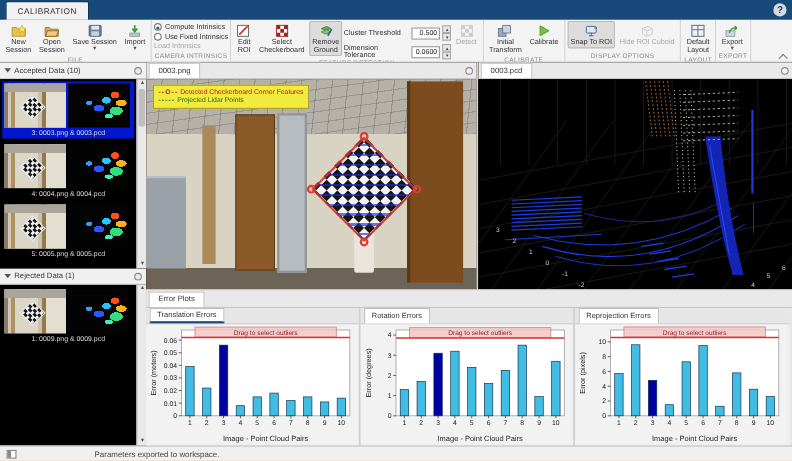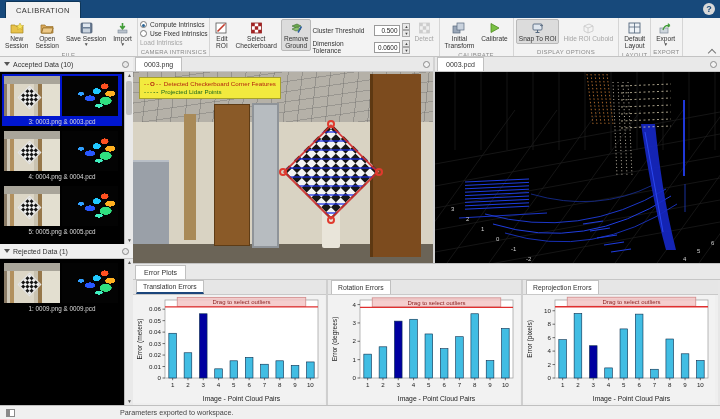--- a/index.html
+++ b/index.html
@@ -134,21 +134,21 @@
   .subtabbar { height:15px; background:#e6e6e6; border-bottom:1px solid #c9c9c9; display:flex; align-items:flex-end; }
   .subtab { height:14px; background:#fff; border:1px solid #c0c0c0; border-bottom:none; margin-left:3px;
             padding:0 6px; font-size:6.8px; color:#333; display:flex; align-items:center; }
   .subtab.active { border-bottom:2px solid #1b457b; }
   .chart-body { flex:1; background:#efefef; }
 
   
   .statusbar { position:absolute; left:0; top:405px; width:720px; height:14px; background:#f0f0f0;
                border-top:1px solid #c0c0c0; display:flex; align-items:center; }
   .panel-toggle-icon { width:9px; height:8px; border:1px solid #8a8a8a; margin-left:6px; background:linear-gradient(90deg,#8a8a8a 0 3px,#fff 3px); }
-  .status-text { font-size:7.2px; color:#444; margin-left:105px; }
+  .status-text { font-size:7.2px; color:#444; margin-left:71px; }
 </style>
 </head>
 <body>
 
 <div id="app">
 
   <div class="titlebar">
     <div class="apptab">CALIBRATION</div>
     <div class="helpbtn">?</div>
   </div>

